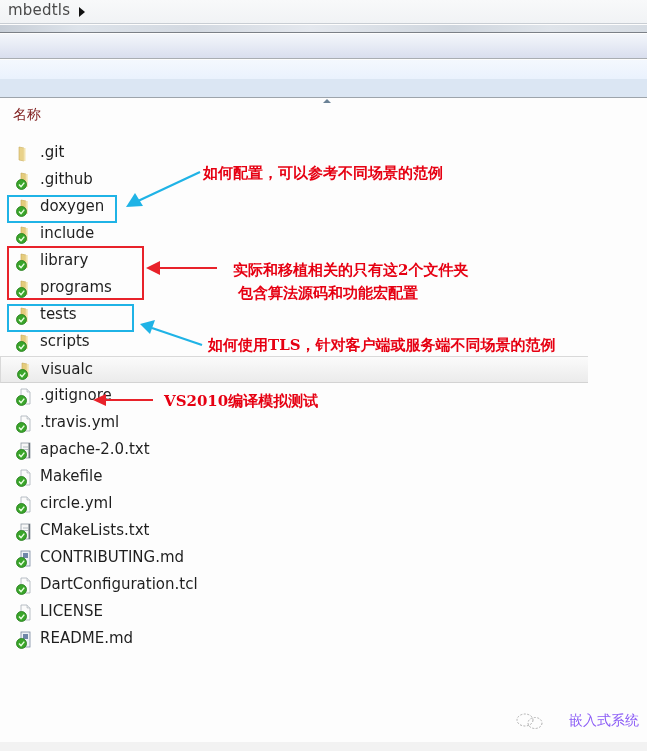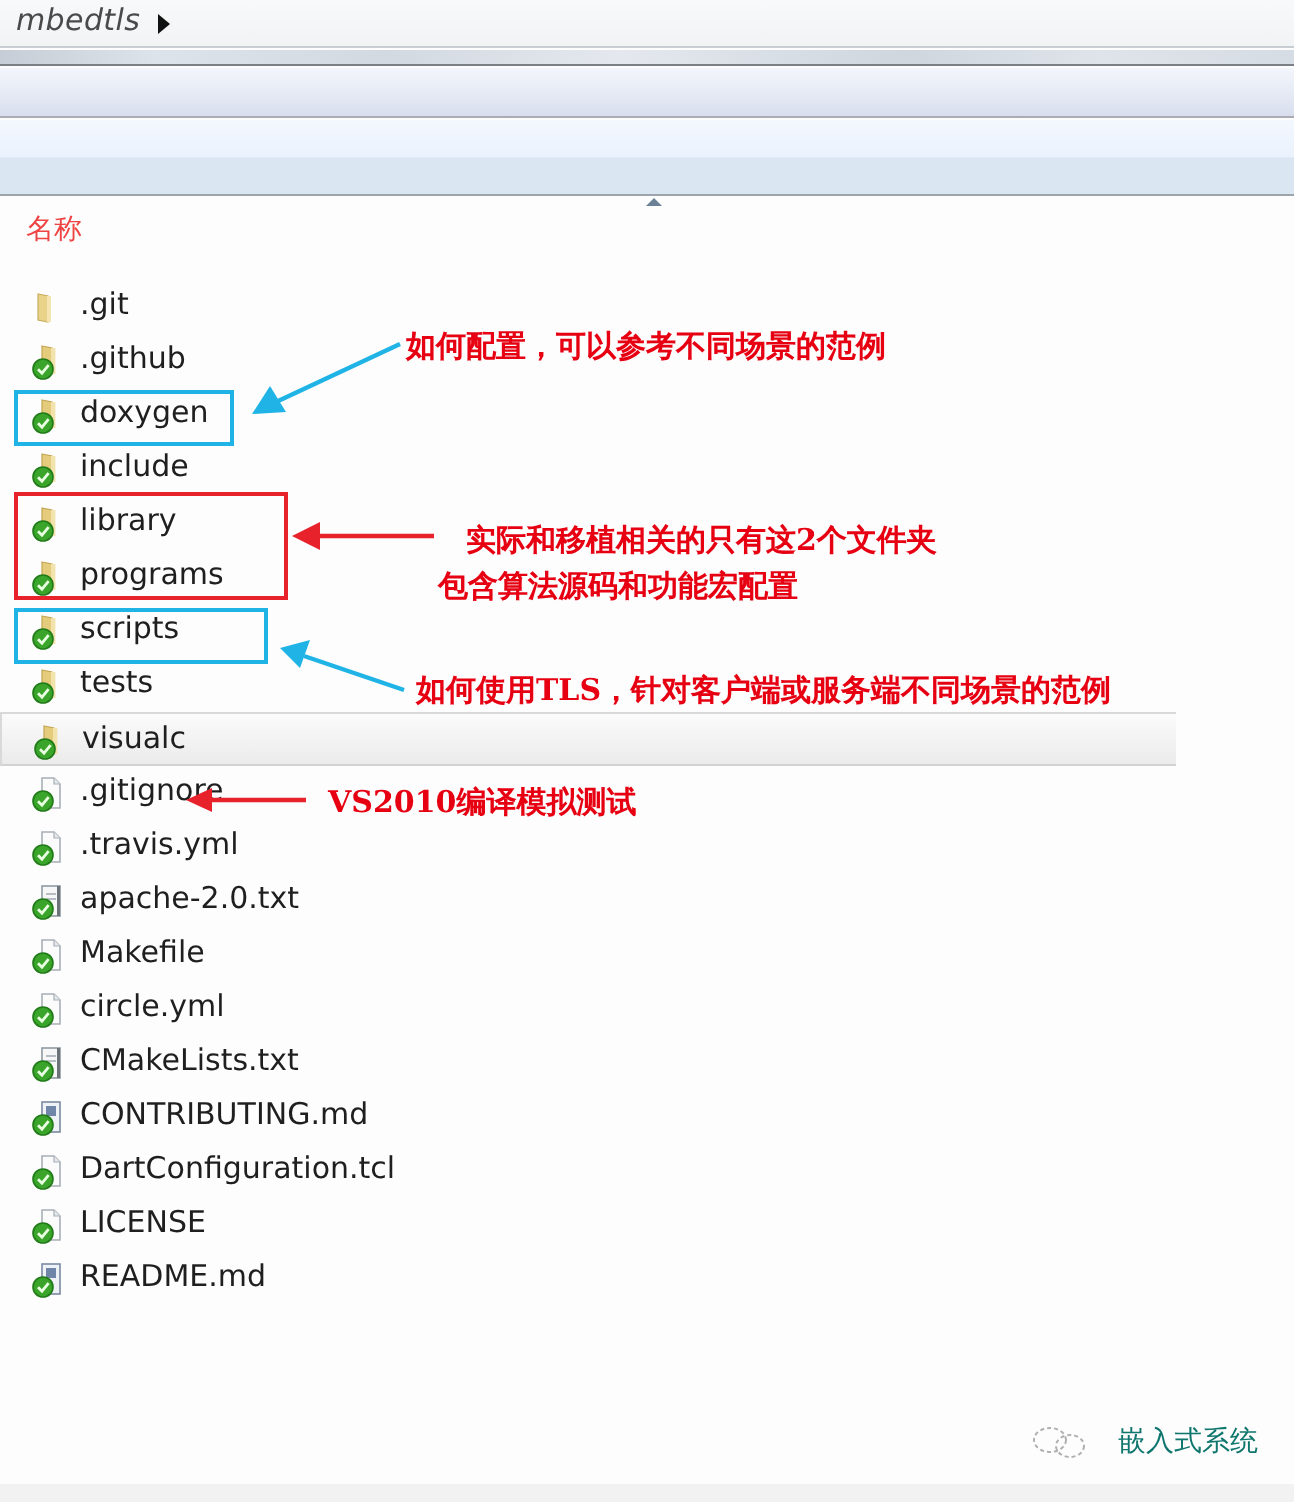--- a/index.html
+++ b/index.html
@@ -4,63 +4,63 @@
 <style>
   * { margin: 0; padding: 0; box-sizing: border-box; }
   html, body { width: 647px; height: 751px; overflow: hidden; background: #fdfdfd; }
   body { font-family: "DejaVu Sans", "Liberation Sans", sans-serif; position: relative; color: #1e1e1e; }
 
   .breadcrumb-bar {
     position: absolute; left: 0; top: 0; width: 647px; height: 24px;
     background: linear-gradient(#f8f9fa, #f1f3f5);
     border-bottom: 1px solid #c8cdd3;
   }
-  .crumb { position: absolute; left: 8px; top: 1px; font-size: 15px; color: #4a4a4a; letter-spacing: 0.2px; font-style: italic; }
+  .crumb { position: absolute; left: 8px; top: 1px; font-size: 15px; color: #4a4a4a; letter-spacing: 0.2px; }
   .crumb-arrow { position: absolute; left: 79px; top: 7px; width: 0; height: 0;
     border-top: 5px solid transparent; border-bottom: 5px solid transparent; border-left: 6px solid #111; }
 
   .blur-strip {
     position: absolute; left: 0; top: 25px; width: 647px; height: 8px;
     background: linear-gradient(90deg, #c6cdd6 0%, #dde3ea 12%, #d3d9e1 30%, #e4e8ee 48%, #cfd6de 70%, #dfe4ea 85%, #d6dce3 100%);
     border-bottom: 1px solid #7b8087;
   }
   .toolbar-band1 {
     position: absolute; left: 0; top: 34px; width: 647px; height: 25px;
     background: linear-gradient(#f3f6fb 0%, #e9edf6 40%, #d9deee 100%);
     border-bottom: 1px solid #a9adb2;
   }
   .toolbar-band2 {
     position: absolute; left: 0; top: 60px; width: 647px; height: 38px;
     background: linear-gradient(#f4f8fe 0%, #eaf2fd 50%, #dbe6f3 51%, #dbe6f3 100%);
     border-bottom: 1px solid #9da4ab;
   }
   .sort-arrow { position: absolute; left: 323px; top: 99px; width: 0; height: 0;
     border-left: 4px solid transparent; border-right: 4px solid transparent; border-bottom: 4px solid #6b8296; }
-  .col-header { position: absolute; left: 13px; top: 106px; font-size: 14px; color: #ef4444; }
+  .col-header { position: absolute; left: 13px; top: 106px; font-size: 14px; color: #7f1d1d; }
 
   .file-list { position: absolute; left: 0; top: 140px; width: 647px; }
   .row { position: relative; height: 27px; width: 588px; display: flex; align-items: center; }
   .row.hover {
     background: linear-gradient(#fbfbfb, #ebebeb);
     border-top: 1px solid #d9d9d9; border-bottom: 1px solid #d3d3d3;
     border-left: 1px solid #d9d9d9;
   }
   .icon { position: absolute; left: 15px; top: 5px; width: 18px; height: 18px; }
   .name { position: absolute; left: 40px; top: 3px; font-size: 15px; color: #1f1f1f; white-space: nowrap; }
 
   .box { position: absolute; border: 2px solid; }
   .box.cyan { border-color: #1fb3e6; }
   .box.red { border-color: #e8222a; }
 
   .note { position: absolute; font-family: "DejaVu Serif", "Liberation Serif", serif; font-weight: bold;
     color: #e60012; font-size: 15px; white-space: nowrap; line-height: 20px; }
 
   svg.arrows { position: absolute; left: 0; top: 0; width: 647px; height: 751px; pointer-events: none; }
 
-  .watermark { position: absolute; left: 515px; top: 712px; display: flex; align-items: flex-end; gap: 14px; color: #0f766e; font-size: 14px; }
+  .watermark { position: absolute; left: 515px; top: 712px; display: flex; align-items: flex-end; gap: 24px; color: #8b5cf6; font-size: 14px; }
   .bottom-bar { position: absolute; left: 0; top: 742px; width: 647px; height: 9px; background: #f2f2f2; }
 </style>
 </head>
 <body>
 
 <div class="breadcrumb-bar">
   <span class="crumb">mbedtls</span>
   <span class="crumb-arrow"></span>
 </div>
 <div class="blur-strip"></div>
@@ -123,30 +123,30 @@
       </svg>
       <span class="name">programs</span>
     </div>
     <div class="row">
       <svg class="icon" viewBox="0 0 18 18">
         <path d="M6 1 L11 2 L11 15 L6 14 Z" fill="#e5cc7c" stroke="#c2a450" stroke-width="0.6"></path>
         <rect x="10.5" y="2" width="2.2" height="13" fill="#f2e2ac"></rect>
         <circle cx="6.5" cy="12.5" r="5" fill="#3aa52a" stroke="#1f7a17" stroke-width="0.8"></circle>
         <path d="M4 12.6 L6 14.6 L9.3 10.6" fill="none" stroke="#e9ffe2" stroke-width="1.4"></path>
       </svg>
+      <span class="name">tests</span>
+    </div>
+    <div class="row">
+      <svg class="icon" viewBox="0 0 18 18">
+        <path d="M6 1 L11 2 L11 15 L6 14 Z" fill="#e5cc7c" stroke="#c2a450" stroke-width="0.6"></path>
+        <rect x="10.5" y="2" width="2.2" height="13" fill="#f2e2ac"></rect>
+        <circle cx="6.5" cy="12.5" r="5" fill="#3aa52a" stroke="#1f7a17" stroke-width="0.8"></circle>
+        <path d="M4 12.6 L6 14.6 L9.3 10.6" fill="none" stroke="#e9ffe2" stroke-width="1.4"></path>
+      </svg>
       <span class="name">scripts</span>
-    </div>
-    <div class="row">
-      <svg class="icon" viewBox="0 0 18 18">
-        <path d="M6 1 L11 2 L11 15 L6 14 Z" fill="#e5cc7c" stroke="#c2a450" stroke-width="0.6"></path>
-        <rect x="10.5" y="2" width="2.2" height="13" fill="#f2e2ac"></rect>
-        <circle cx="6.5" cy="12.5" r="5" fill="#3aa52a" stroke="#1f7a17" stroke-width="0.8"></circle>
-        <path d="M4 12.6 L6 14.6 L9.3 10.6" fill="none" stroke="#e9ffe2" stroke-width="1.4"></path>
-      </svg>
-      <span class="name">tests</span>
     </div>
     <div class="row hover">
       <svg class="icon" viewBox="0 0 18 18">
         <path d="M6 1 L11 2 L11 15 L6 14 Z" fill="#e5cc7c" stroke="#c2a450" stroke-width="0.6"></path>
         <rect x="10.5" y="2" width="2.2" height="13" fill="#f2e2ac"></rect>
         <circle cx="6.5" cy="12.5" r="5" fill="#3aa52a" stroke="#1f7a17" stroke-width="0.8"></circle>
         <path d="M4 12.6 L6 14.6 L9.3 10.6" fill="none" stroke="#e9ffe2" stroke-width="1.4"></path>
       </svg>
       <span class="name">visualc</span>
     </div>
@@ -264,21 +264,21 @@
     <polygon points="140,324 155,320 150,334" fill="#1fb3e6"></polygon>
   </g>
   <g>
     <line x1="153" y1="400" x2="106" y2="400" stroke="#e8222a" stroke-width="2.2"></line>
     <polygon points="93,400 106,394 106,406" fill="#e8222a"></polygon>
   </g>
 </svg>
 
 <div class="note" style="left:203px; top:163px;">如何配置，可以参考不同场景的范例</div>
 <div class="note" style="left:233px; top:260px;">实际和移植相关的只有这2个文件夹</div>
-<div class="note" style="left:219px; top:283px;text-align:center;">包含算法源码和功能宏配置</div>
+<div class="note" style="left:238px; top:283px;text-align:center;">包含算法源码和功能宏配置</div>
 <div class="note" style="left:208px; top:335px;">如何使用TLS，针对客户端或服务端不同场景的范例</div>
 <div class="note" style="left:164px; top:391px;">VS2010编译模拟测试</div>
 
 <div class="watermark">
   <svg width="30" height="18" viewBox="0 0 30 18">
     <ellipse cx="10" cy="8" rx="8" ry="6" fill="none" stroke="#b0b0b0" stroke-dasharray="2,1.5"></ellipse>
     <ellipse cx="20" cy="11" rx="7" ry="5.5" fill="none" stroke="#b0b0b0" stroke-dasharray="2,1.5"></ellipse>
   </svg>
   <span>嵌入式系统</span>
 </div>

